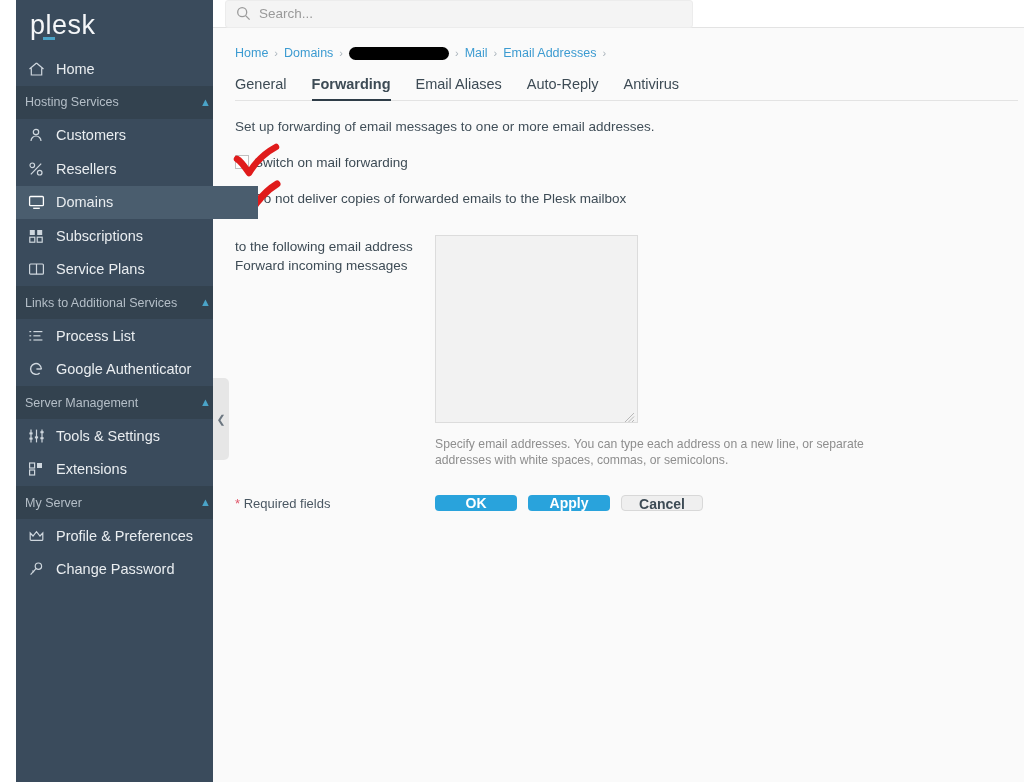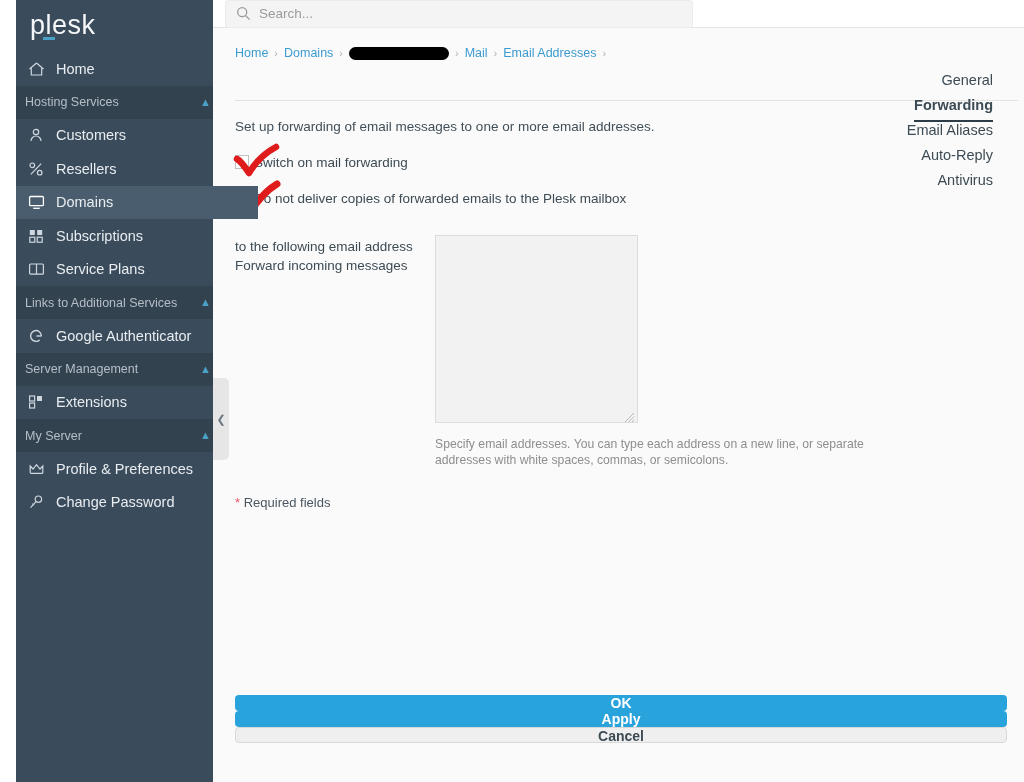--- a/index.html
+++ b/index.html
@@ -117,21 +117,21 @@
   .redact-title {
     display: inline-block; background: #000000;
     width: 255px; height: 23px; margin-left: 1px;
     border-radius: 2px;
   }
 
   
   .tabs {
     display: flex; align-items: flex-end;
     border-bottom: 1px solid #e3e3e3;
-    height: 30px; margin-top: 8px; flex-direction: column;
+    height: 30px; margin-top: 8px;
   }
   .tab {
     font-size: 14.5px; color: #3d4b55; cursor: pointer;
     padding: 0 0 7px 0; margin-right: 25px;
     border-bottom: 2px solid transparent; position: relative; top: 1px;
   }
   .tab.active { font-weight: bold; border-bottom-color: #2e3c47; }
 
   
   .form-area { padding-top: 18px; }
@@ -169,23 +169,22 @@
   .resize-grip {
     position: absolute; right: 3px; bottom: 4px;
     width: 12px; height: 12px; pointer-events: none;
   }
   .hint {
     font-size: 12.2px; color: #8e8e8e; line-height: 16px;
     margin-top: 9px; margin-left: 200px; max-width: 472px;
   }
 
   .actions {
-    display: flex; 
+    display: flex; align-items: center;
     margin-top: 27px;
-    flex-direction: column;
   }
   .required-note { font-size: 13px; color: #4a5762; width: 200px; flex: 0 0 200px; }
   .required-note .star { color: #e0566a; }
   .btn {
     height: 16px; min-width: 82px; padding: 0 16px;
     font-family: "Liberation Sans", sans-serif;
     font-size: 14px; font-weight: bold;
     border: 0; border-radius: 4px; cursor: pointer; margin-right: 11px;
   }
   .btn-primary { background: #29a3dc; color: #ffffff; }
@@ -270,36 +269,70 @@
           </svg>
       </span>
       <span>Service Plans</span>
     </div>
 
     <div class="nav-section">
       <span>Links to Additional Services</span>
       <span class="chev">▲</span>
     </div>
 
+    <div class="nav-item">
+      <span class="ico">
+        <svg width="16" height="16" viewBox="0 0 16 16">
+            <g stroke="#cfd7de" stroke-width="1.2">
+              <line x1="1.4" y1="3.6" x2="3.2" y2="3.6"></line>
+              <line x1="1.4" y1="7.8" x2="3.2" y2="7.8"></line>
+              <line x1="1.4" y1="12" x2="3.2" y2="12"></line>
+              <line x1="5.4" y1="3.6" x2="14.4" y2="3.6"></line>
+              <line x1="5.4" y1="7.8" x2="12.4" y2="7.8"></line>
+              <line x1="5.4" y1="12" x2="14.4" y2="12"></line>
+            </g>
+          </svg>
+      </span>
+      <span>Process List</span>
+    </div>
 
     <div class="nav-item">
       <span class="ico">
         <svg width="16" height="16" viewBox="0 0 16 16">
             <path d="M13.4 8 a5.4 5.4 0 1 0 -1.7 3.9" fill="none" stroke="#cfd7de" stroke-width="1.4"></path>
             <line x1="8.4" y1="8" x2="13.6" y2="8" stroke="#cfd7de" stroke-width="1.4"></line>
           </svg>
       </span>
       <span>Google Authenticator</span>
     </div>
 
     <div class="nav-section">
       <span>Server Management</span>
       <span class="chev">▲</span>
     </div>
 
+    <div class="nav-item">
+      <span class="ico">
+        <svg width="17" height="16" viewBox="0 0 17 16">
+            <g stroke="#cfd7de" stroke-width="1.2">
+              <line x1="3" y1="1.6" x2="3" y2="14.4"></line>
+              <line x1="8.5" y1="1.6" x2="8.5" y2="14.4"></line>
+              <line x1="14" y1="1.6" x2="14" y2="14.4"></line>
+            </g>
+            <g fill="#cfd7de">
+              <rect x="1.4" y="4.4" width="3.2" height="2"></rect>
+              <rect x="6.9" y="8.4" width="3.2" height="2"></rect>
+              <rect x="12.4" y="3.2" width="3.2" height="2"></rect>
+              <rect x="1.4" y="9.6" width="3.2" height="2"></rect>
+              <rect x="12.4" y="9.2" width="3.2" height="2"></rect>
+            </g>
+          </svg>
+      </span>
+      <span>Tools &amp; Settings</span>
+    </div>
 
     <div class="nav-item">
       <span class="ico">
         <svg width="16" height="16" viewBox="0 0 16 16">
             <rect x="1.6" y="2" width="5" height="5" fill="none" stroke="#cfd7de" stroke-width="1.2"></rect>
             <rect x="1.6" y="9" width="5" height="5" fill="none" stroke="#cfd7de" stroke-width="1.2"></rect>
             <rect x="9" y="2" width="5" height="5" fill="#cfd7de"></rect>
           </svg>
       </span>
       <span>Extensions</span>

